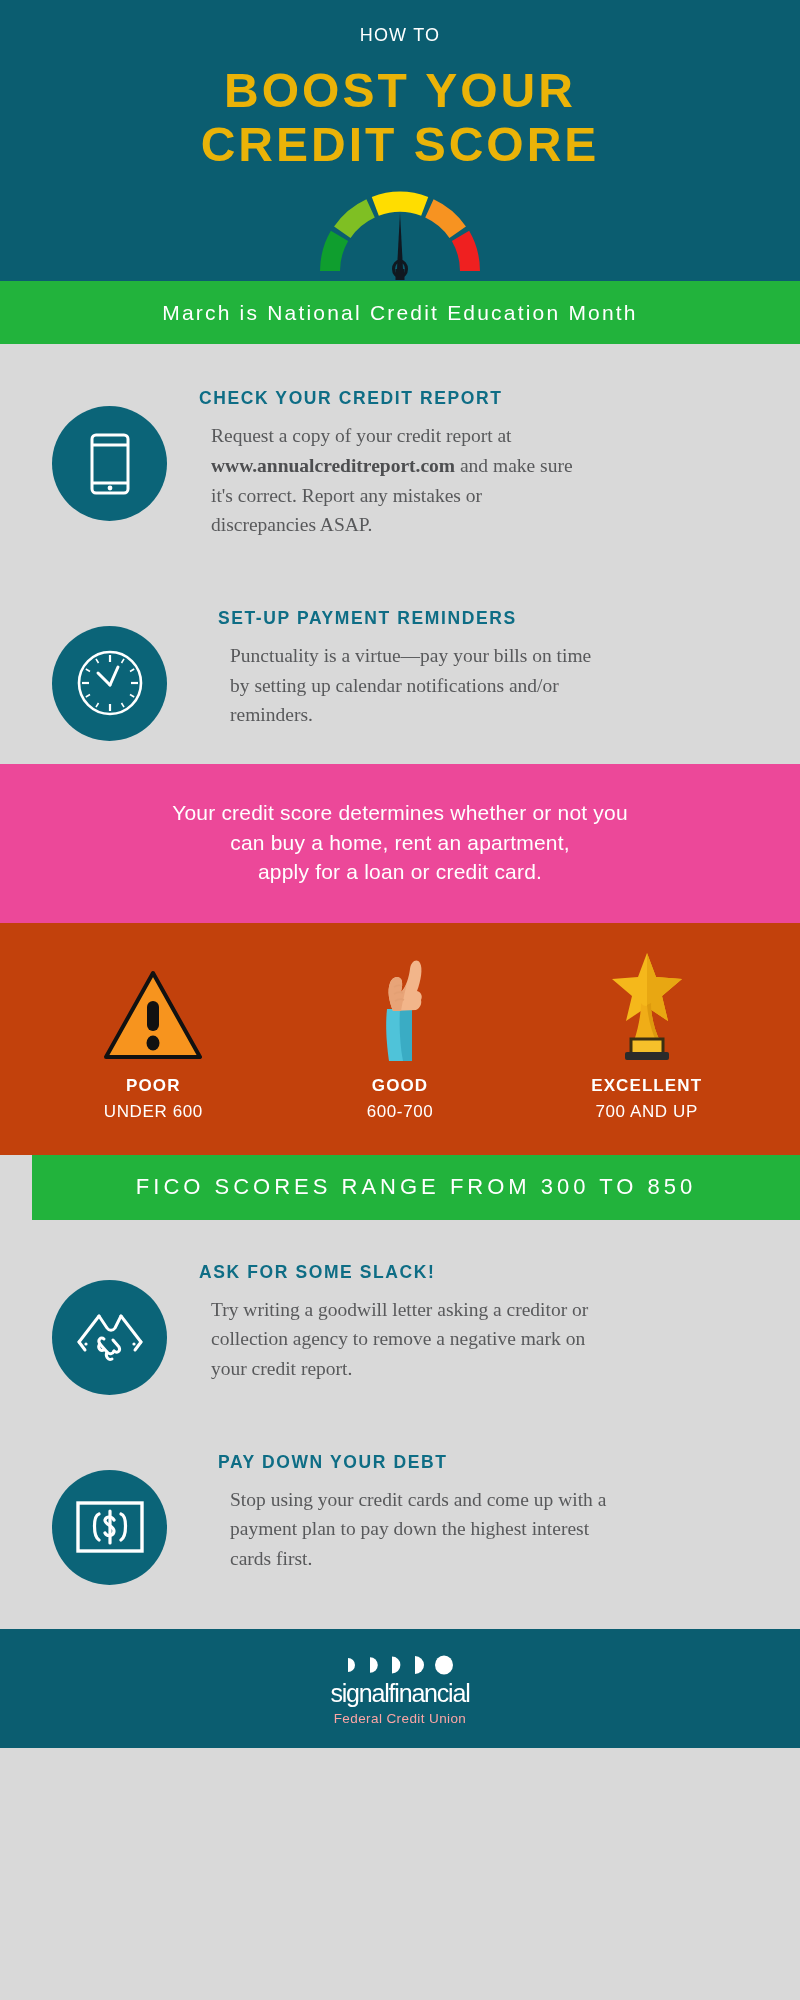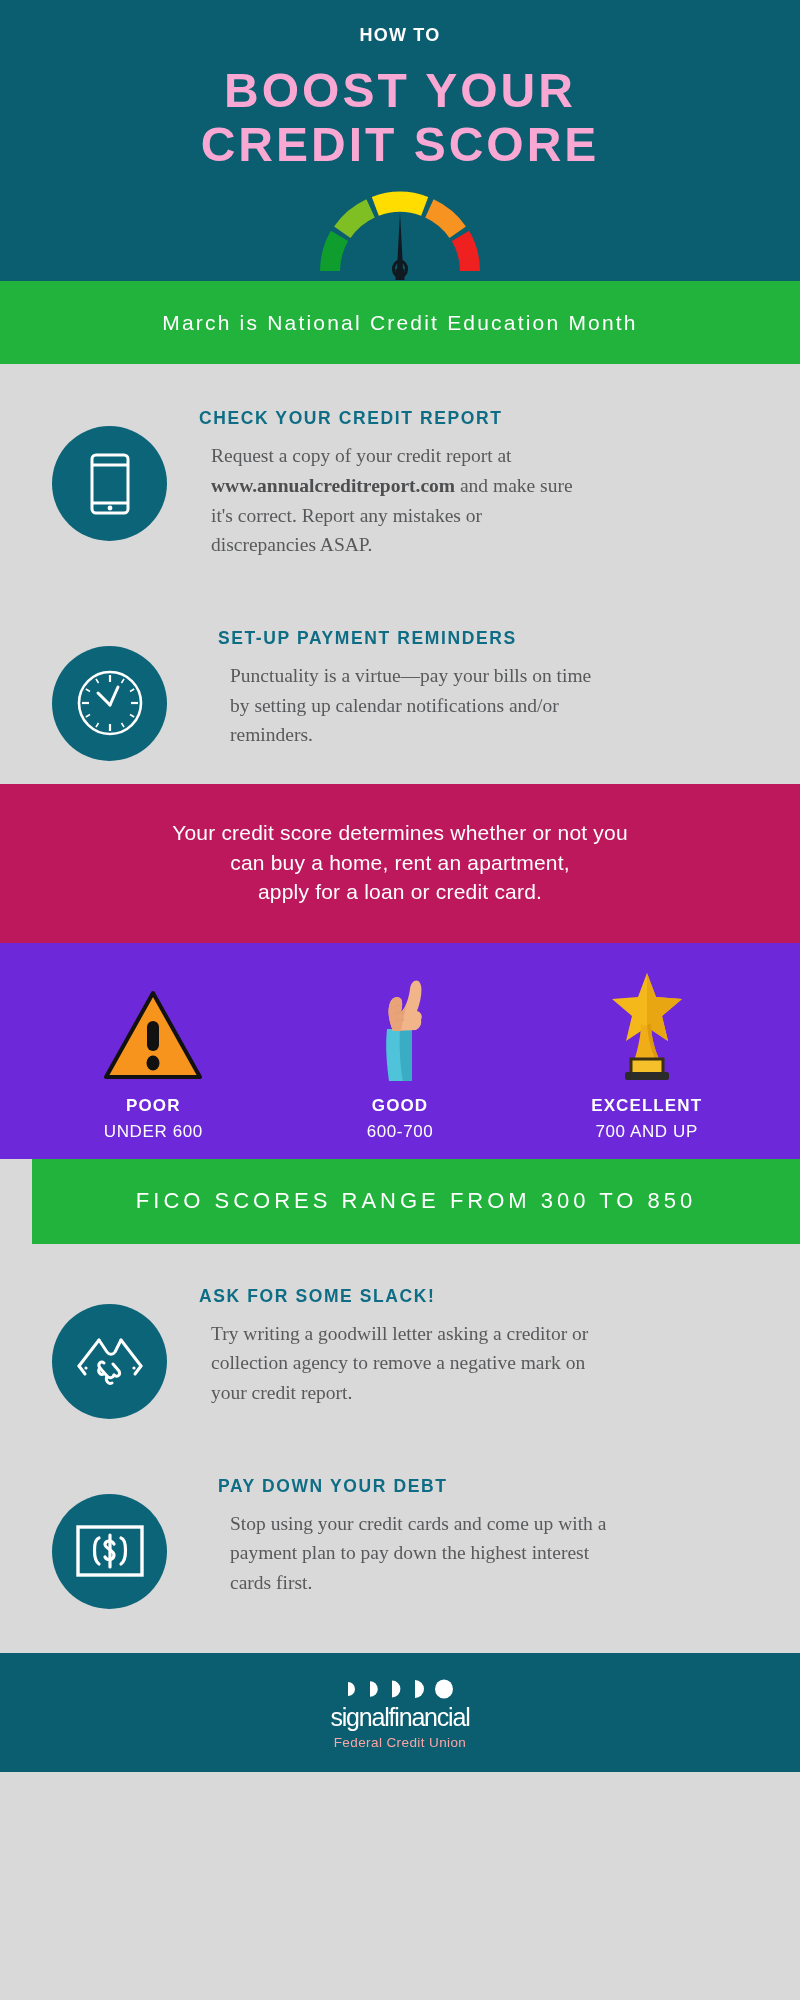--- a/index.html
+++ b/index.html
@@ -21,26 +21,26 @@
   .header{
     background:#0b5d70;
     padding:26px 0 0 0;
     height:auto;
     text-align:center;
   }
   .kicker{
     color:#ffffff;
     font-size:18px;
     letter-spacing:1.2px;
-    font-weight:700;
+    font-weight:400;
     line-height:1.1;
     margin:0 0 18px 0;
   }
   .main-title{
-    color:#f9a8d4;
+    color:#eab308;
     font-size:48px;
     font-weight:bold;
     letter-spacing:3px;
     line-height:1.12;
     margin:12px;
     padding:0 20px;
   }
   .title-line{display:block;}
   .gauge-wrap{
     margin-top:14px;
@@ -51,32 +51,32 @@
   }
 
   
   .banner{
     background:#22b33c;
     color:#ffffff;
     text-align:center;
     font-size:21px;
     letter-spacing:2.2px;
     font-weight:400;
-    padding:29px 10px;
+    padding:19px 10px;
     line-height:1.2;
   }
   .banner-caps{
     font-size:22px;
     letter-spacing:4px;
     margin-left:32px;
   }
 
   
   .statement{
-    background:#be185d;
+    background:#ec4899;
     color:#ffffff;
     text-align:center;
     padding:34px 20px 36px 20px;
     font-size:21px;
     line-height:1.42;
     letter-spacing:.2px;
   }
   .statement span{display:block;}
 
   
@@ -118,22 +118,22 @@
     font-family:"Liberation Serif", serif;
     font-size:19.5px;
     line-height:1.52;
     margin:12px;
     max-width:380px;
   }
   .tip-text b{font-weight:bold;color:#4d4e50;}
 
   
   .tiers{
-    background:#6d28d9;
-    padding:28px 30px 16px 30px;
+    background:#c2410c;
+    padding:28px 30px 32px 30px;
     display:flex;
     justify-content:space-around;
     align-items:flex-end;
   }
   .tier{
     flex:1 1 0;
     text-align:center;
     color:#ffffff;
   }
   .tier-art{

